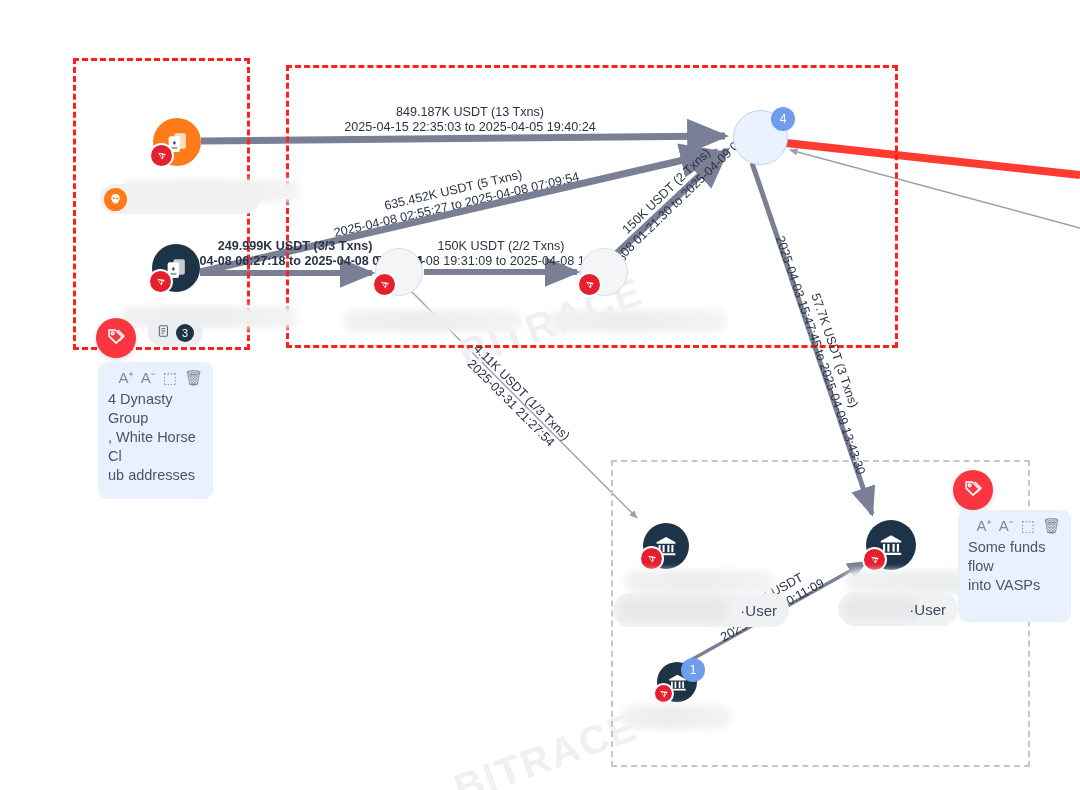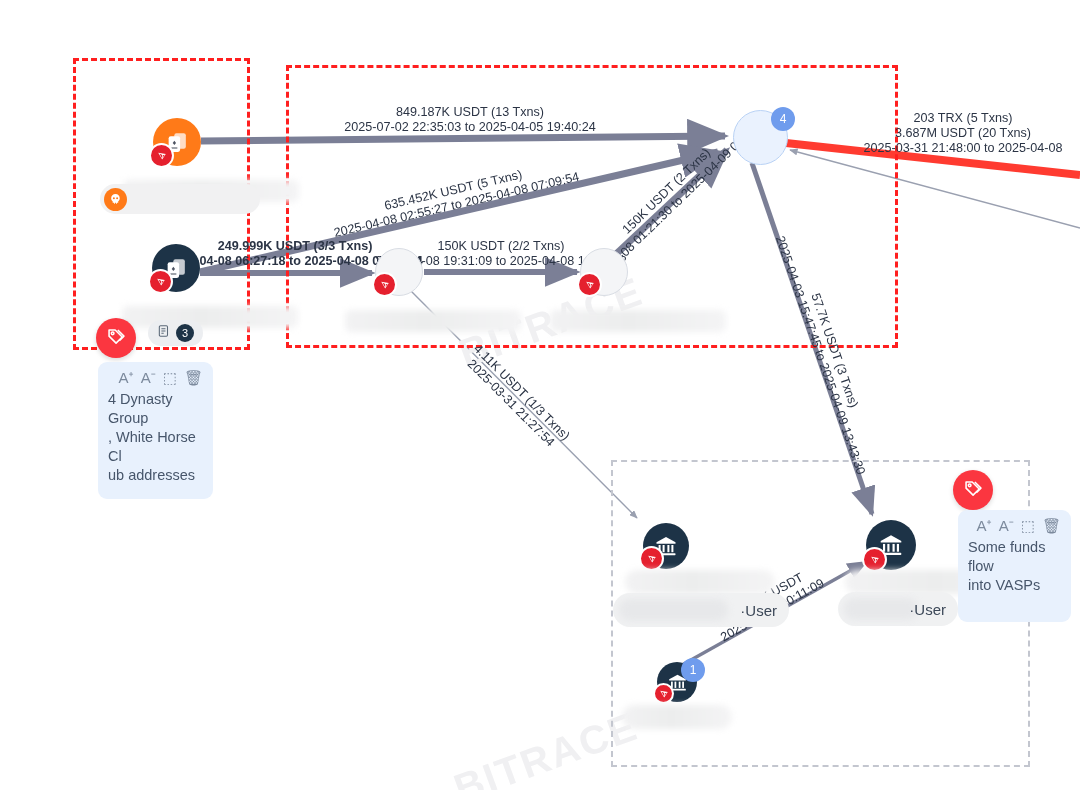--- a/index.html
+++ b/index.html
@@ -241,32 +241,29 @@
       <line x1="409" y1="289" x2="637" y2="518" stroke="#9aa0b0" stroke-width="1.4" stroke-linecap="butt" marker-end="url(#arr7)"></line>
       <line x1="752" y1="163" x2="872" y2="514" stroke="#7b7f96" stroke-width="5" stroke-linecap="butt" marker-end="url(#arr8)"></line>
       <line x1="682" y1="665" x2="866" y2="562" stroke="#7b7f96" stroke-width="3.4" stroke-linecap="butt" marker-end="url(#arr9)"></line>
     </svg>
 <div class="watermark" style="left: 455px; top: 300px;">BITRACE</div>
     <div class="watermark" style="left: 450px; top: 735px;">BITRACE</div>
     <div class="sel-box red" style="left: 73px; top: 58px; width: 177px; height: 292px;"></div>
     <div class="sel-box red" style="left: 286px; top: 65px; width: 612px; height: 283px;"></div>
     <div class="sel-box gray" style="left: 611px; top: 460px; width: 419px; height: 307px;"></div>
     <div class="elabel" style="left: 470px; top: 120px; transform: translate(-50%, -50%) rotate(0deg);">849.187K USDT (13 Txns)
-2025-07-02 22:35:03 to 2025-04-05 19:40:24</div>
+2025-04-15 22:35:03 to 2025-04-05 19:40:24</div>
     <div class="elabel" style="left: 455px; top: 198px; transform: translate(-50%, -50%) rotate(-13deg);">635.452K USDT (5 Txns)
 2025-04-08 02:55:27 to 2025-04-08 07:09:54</div>
     <div class="elabel" style="left: 295px; top: 254px; transform: translate(-50%, -50%) rotate(0deg); font-weight: bold;">249.999K USDT (3/3 Txns)
 2025-04-08 06:27:18 to 2025-04-08 07:09:54</div>
     <div class="elabel" style="left: 501px; top: 254px; transform: translate(-50%, -50%) rotate(0deg);">150K USDT (2/2 Txns)
 2025-04-08 19:31:09 to 2025-04-08 19:31:12</div>
     <div class="elabel" style="left: 672px; top: 197px; transform: translate(-50%, -50%) rotate(-44deg);">150K USDT (2 Txns)
 2025-04-08 01:21:30 to 2025-04-09 01:29:48</div>
-    <div class="elabel" style="left: 963px; top: 133px; transform: translate(-50%, -50%) rotate(0deg);">203 TRX (5 Txns)
-3.687M USDT (20 Txns)
-2025-03-31 21:48:00 to 2025-04-08</div>
     <div class="elabel" style="left: 516px; top: 398px; transform: translate(-50%, -50%) rotate(45deg);">4.11K USDT (1/3 Txns)
 2025-03-31 21:27:54</div>
     <div class="elabel" style="left: 827px; top: 353px; transform: translate(-50%, -50%) rotate(71deg);">57.7K USDT (3 Txns)
 2025-04-03 15:47:45 to 2025-04-09 13:43:30</div>
     <div class="elabel" style="left: 769px; top: 604px; transform: translate(-50%, -50%) rotate(-29deg);">30.597K USDT
 2025-05-02 00:11:09</div>
     <div class="node orange" style="left: 153px; top: 118px; width: 48px; height: 48px; color: rgb(43, 52, 69);">
       <svg width="25" height="25" viewBox="0 0 24 24" fill="none">
         <rect x="9" y="3" width="11" height="15" rx="2" fill="#fff" opacity=".75"></rect>
         <rect x="3.5" y="6" width="11" height="15" rx="2" fill="#fff"></rect>

